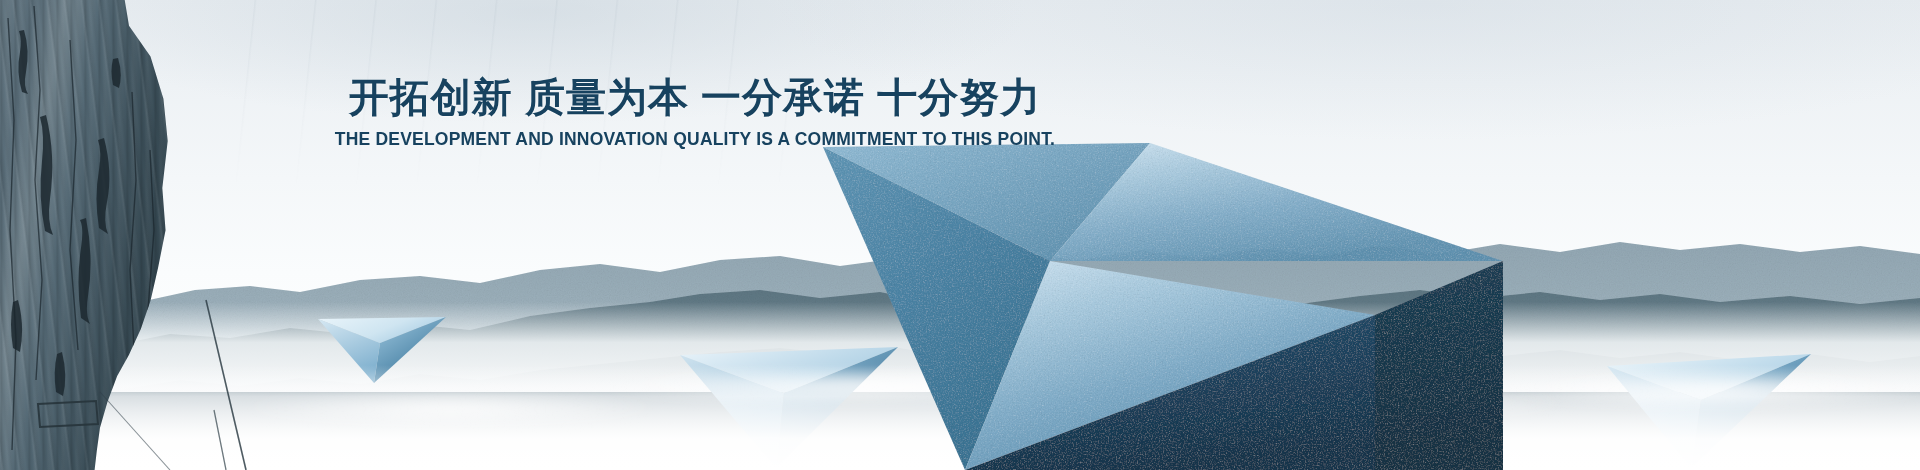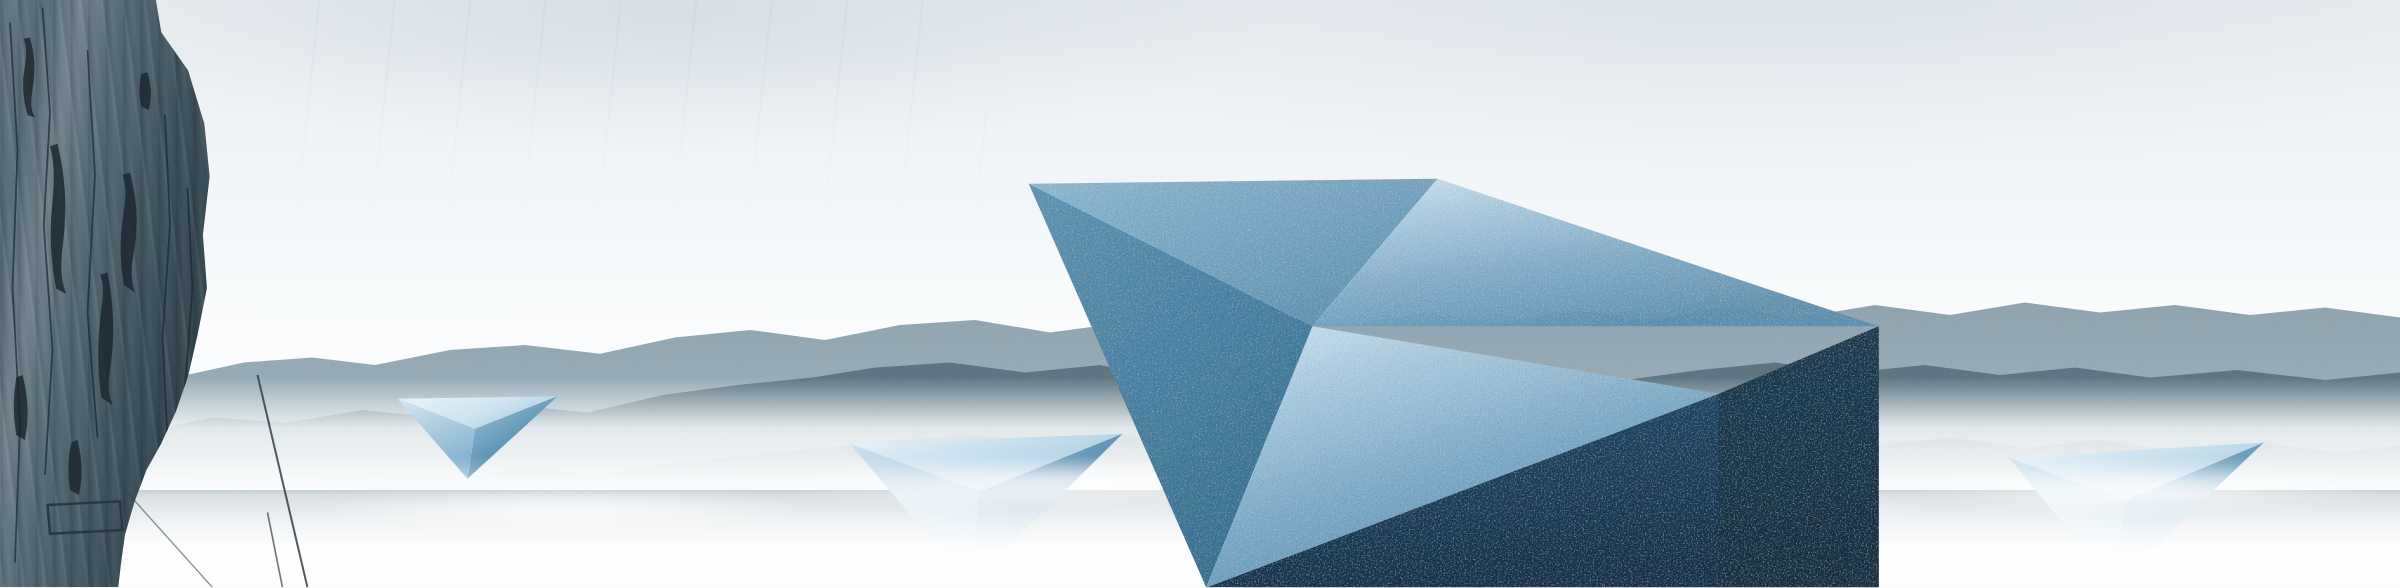--- a/index.html
+++ b/index.html
@@ -384,14 +384,18 @@
       </svg>
     </div>
   </div>
 
   <svg style="position:absolute; left:0; top:0; z-index:35;" width="1920" height="470" aria-hidden="true">
     <path d="M206,300 L246,470" stroke="#2f3e47" stroke-width="1.6" fill="none" opacity="0.85"></path>
     <path d="M214,410 L226,470" stroke="#2f3e47" stroke-width="1.3" fill="none" opacity="0.7"></path>
     <path d="M100,392 L170,470" stroke="#2f3e47" stroke-width="1.1" fill="none" opacity="0.55"></path>
   </svg>
 
+  <div class="text-block">
+    <h1 class="headline">开拓创新  质量为本  一分承诺  十分努力</h1>
+    <p class="subline">THE DEVELOPMENT AND INNOVATION QUALITY IS A COMMITMENT TO THIS POINT.</p>
+  </div>
 
 </div>
 
 </body></html>

